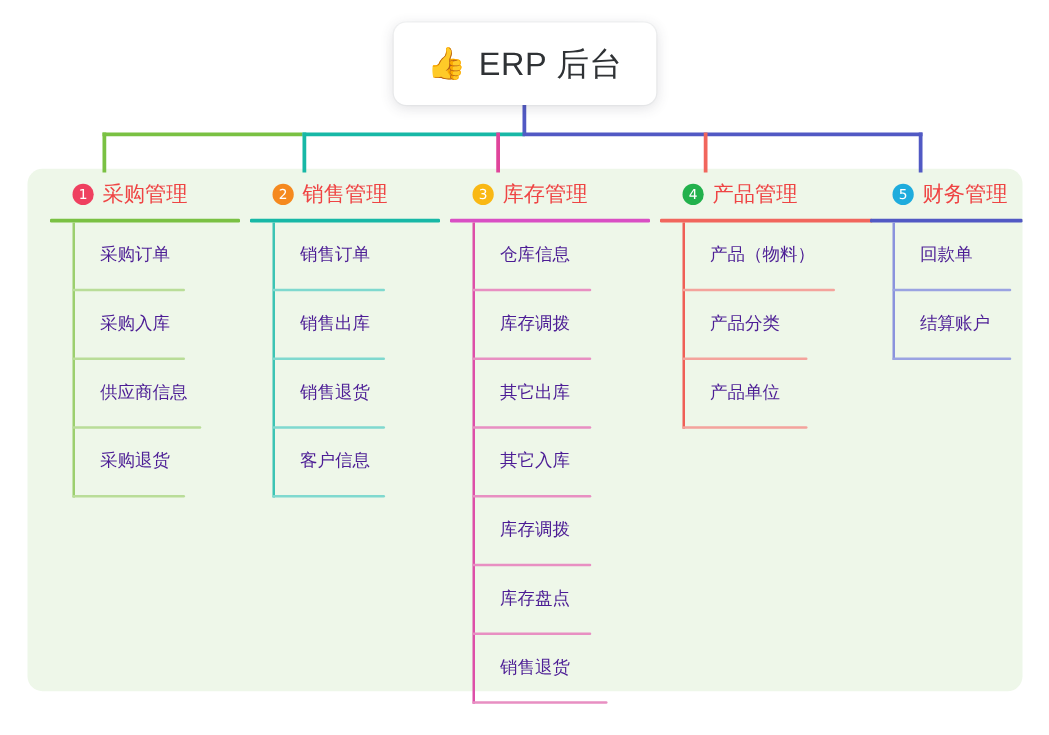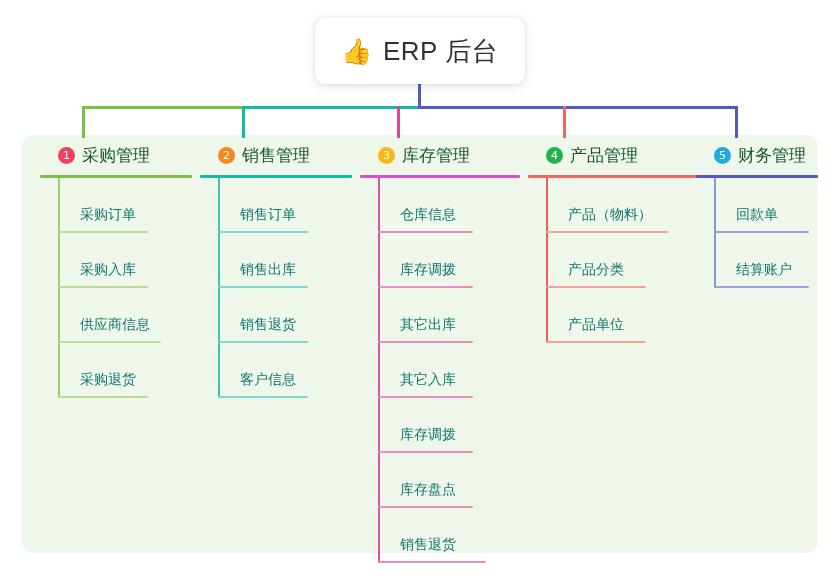--- a/index.html
+++ b/index.html
@@ -104,21 +104,21 @@
     border-radius: 50%;
     color: #ffffff;
     font-size: 11px;
     line-height: 17px;
     text-align: center;
     flex: none;
     font-family: "DejaVu Sans", sans-serif;
   }
   .col-title {
     font-size: 17px;
-    color: #14532d;
+    color: #ef4444;
   }
   .head-rule {
     height: 3px;
     border-radius: 1px;
   }
   .col-body {
     position: relative;
   }
   .spine {
     position: absolute;
@@ -128,23 +128,23 @@
     height: 100%;
   }
   .item {
     position: relative;
     height: 55px;
     margin-left: 18px;
   }
   .item-label {
     position: absolute;
     left: 22px;
-    bottom: 9px;
+    bottom: 20px;
     font-size: 14px;
-    color: #0f766e;
+    color: #4c1d95;
     white-space: nowrap;
   }
   .item-rule {
     position: absolute;
     left: 0;
     bottom: 0;
     height: 2px;
     border-radius: 1px;
   }
 </style>

